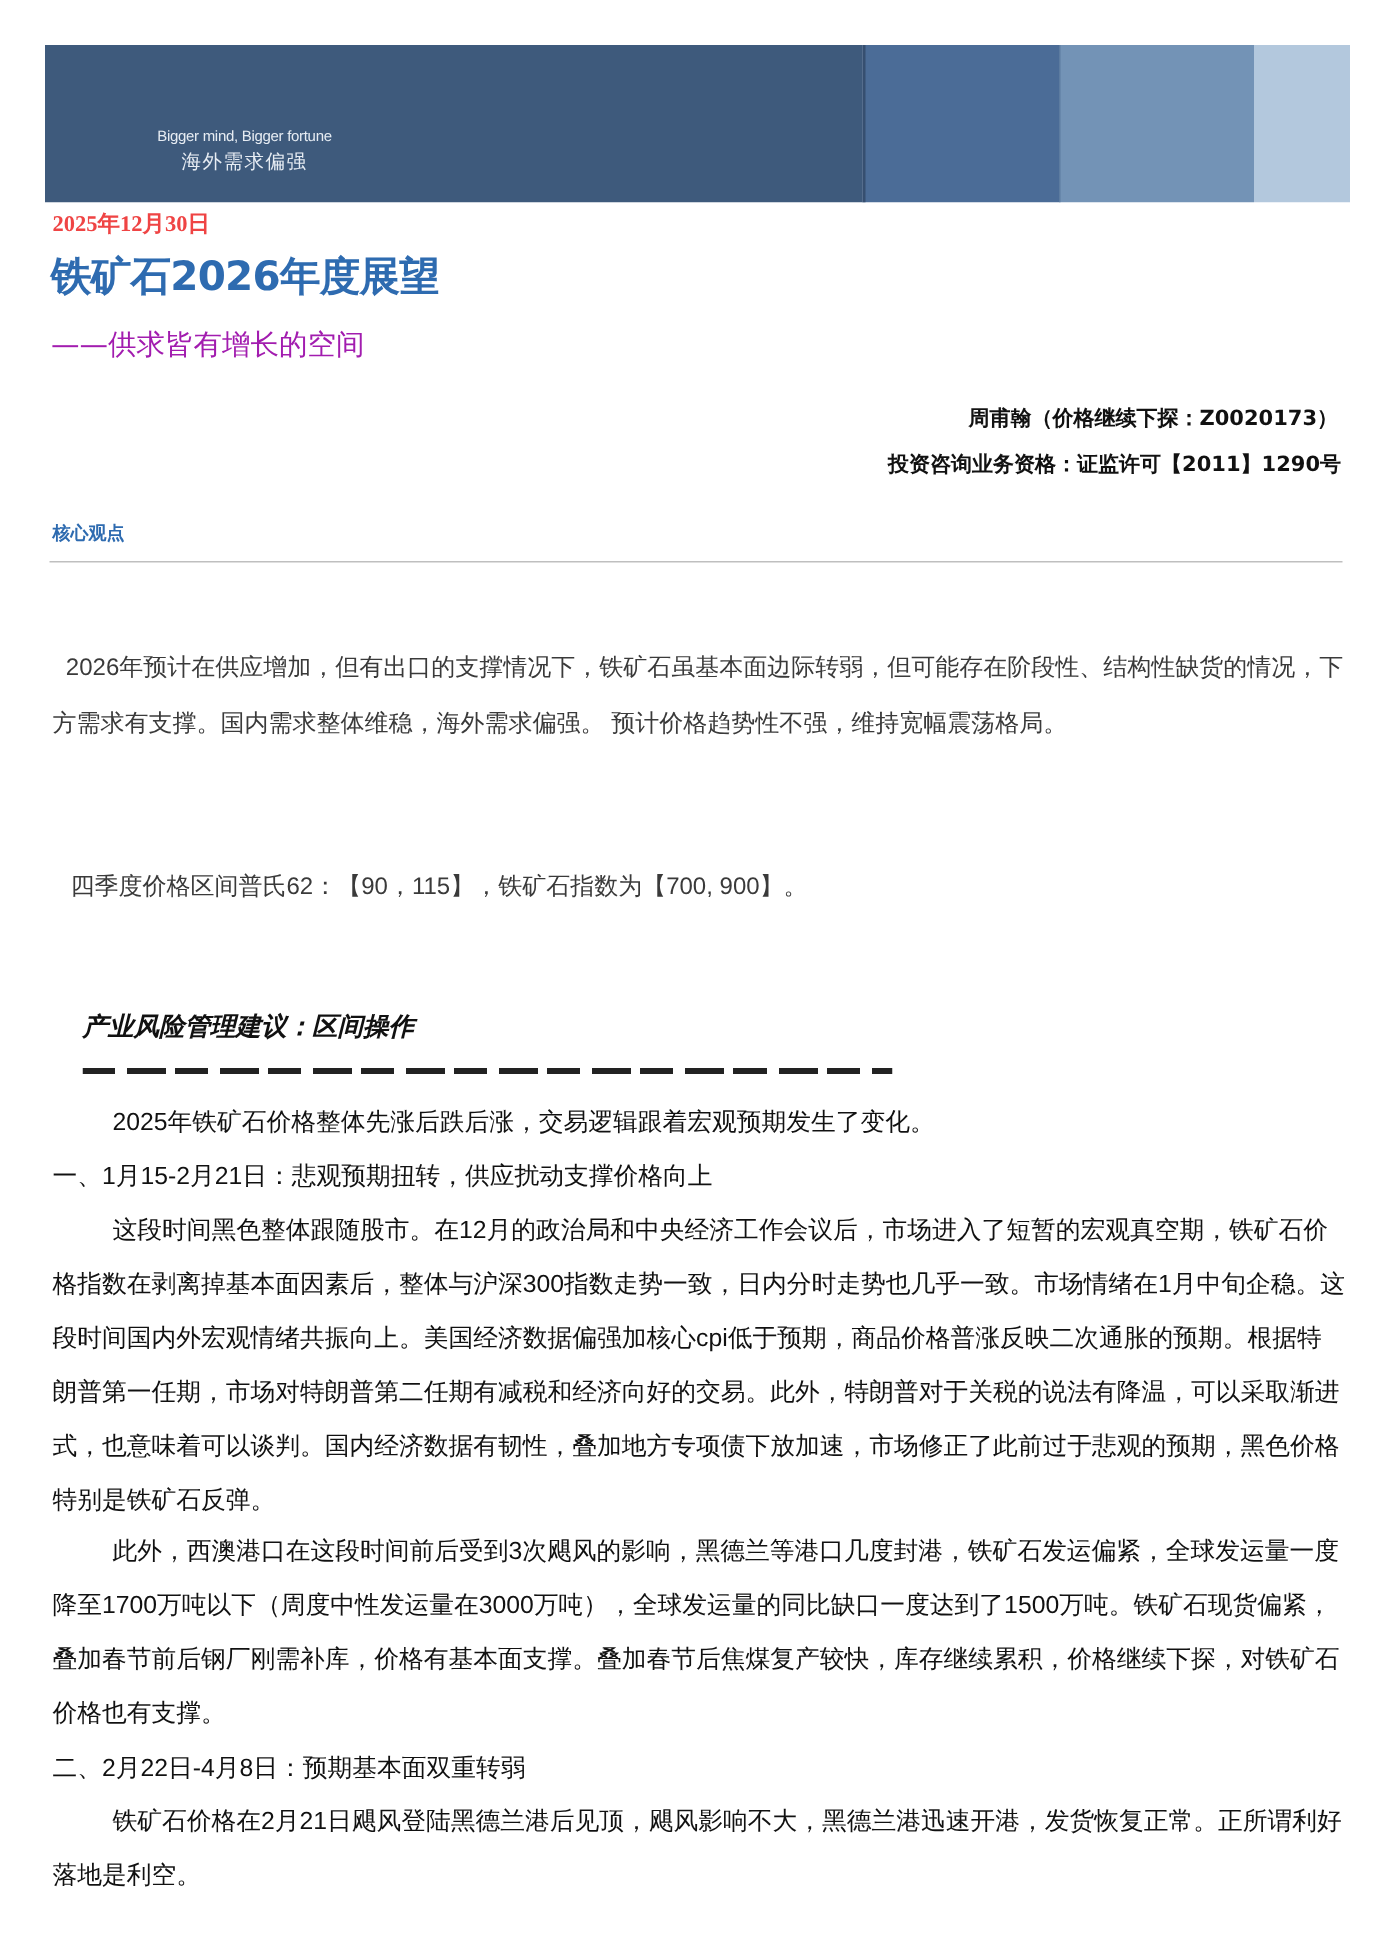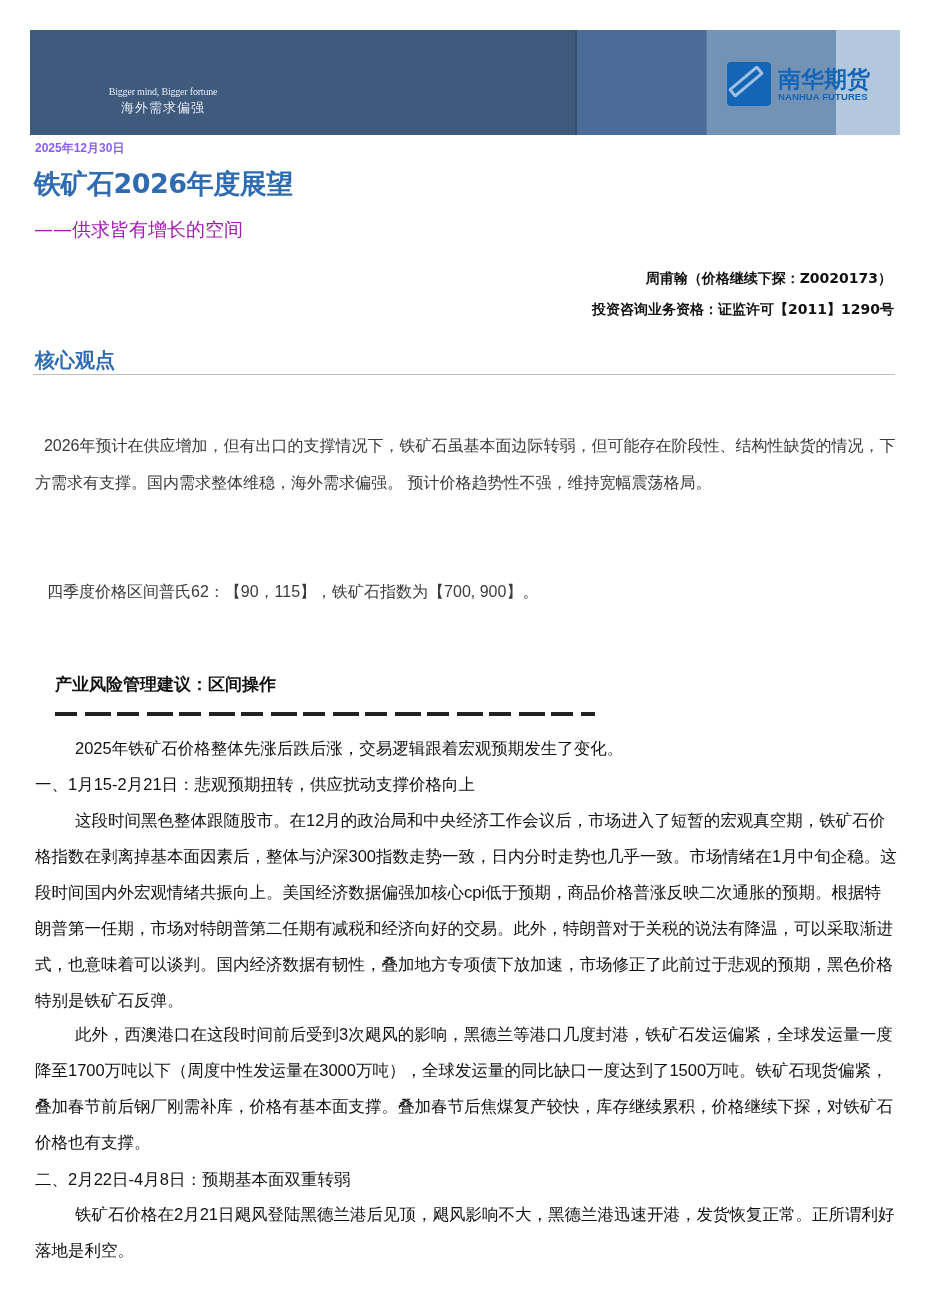--- a/index.html
+++ b/index.html
@@ -6,43 +6,43 @@
     body {
       width: 930px; height: 1303px; background: #ffffff; position: relative; overflow: hidden;
       font-family: "DejaVu Sans", "Liberation Sans", sans-serif; color: #1a1a1a;
     }
     .banner { position: absolute; left: 30px; top: 30px; width: 870px; height: 105px; overflow: hidden; }
     .band-dark { position: absolute; left: 0; top: 0; width: 545px; height: 105px; background: #3e5a7c; }
     .band-mid { position: absolute; left: 545px; top: 0; width: 131px; height: 105px; background: #4b6c97; border-left: 2px solid #364f70; box-sizing: border-box; }
     .band-light { position: absolute; left: 676px; top: 0; width: 130px; height: 105px; background: #7393b6; border-left: 1px solid #5d7ca0; box-sizing: border-box; }
     .band-pale { position: absolute; left: 806px; top: 0; width: 64px; height: 105px; background: #b3c8dd; }
     .slogan { position: absolute; left: 58px; top: 56px; width: 150px; text-align: center; color: #e6ecf3; }
-    .slogan-en { font-family: Liberation Serif, serif; font-size: 10px; letter-spacing: -0.2px; }
+    .slogan-en { font-family: Liberation Sans, sans-serif; font-size: 10px; letter-spacing: -0.2px; }
     .slogan-cn { font-size: 13px; letter-spacing: 1px; margin-top: 2px; }
     .logo { position: absolute; left: 697px; top: 32px; display: flex; align-items: center; }
     .logo-mark { width: 44px; height: 44px; background: #1565b7; border-radius: 4px; position: relative; overflow: hidden; }
     .logo-mark .stripe { position: absolute; width: 38px; height: 11px; border: 3px solid #9fc0e2; border-radius: 2px; left: 0px; top: 14px; transform: rotate(-40deg); box-sizing: border-box; }
     .logo-text { margin-left: 7px; color: #1565b7; }
     .logo-cn { font-size: 23px; font-weight: bold; letter-spacing: 0px; line-height: 24px; }
     .logo-en { font-family: "Liberation Sans", sans-serif; font-size: 9.5px; font-weight: bold; letter-spacing: 0.1px; line-height: 11px; }
 
-    .date { position: absolute; left: 35px; top: 140px; font-size: 12px; font-weight: bold; color: #8b5cf6; font-family: Liberation Sans, sans-serif; }
+    .date { position: absolute; left: 35px; top: 140px; font-size: 15px; font-weight: bold; color: #ef4444; font-family: Liberation Serif, serif; }
     .title { position: absolute; left: 34px; top: 166px; font-size: 27px; font-weight: bold; color: #2e6bb0; letter-spacing: -0.5px; }
     .subtitle { position: absolute; left: 34px; top: 217px; font-size: 19px; font-weight: normal; color: #a21caf; }
     .author { position: absolute; right: 38px; top: 270px; font-size: 14px; font-weight: bold; text-align: right; color: #111; }
     .license { position: absolute; right: 36px; top: 301px; font-size: 14px; font-weight: bold; color: #111; }
 
-    .section-head { position: absolute; left: 35px; top: 347px; font-size: 20px; font-weight: bold; color: #2e6bb0; text-align: right; }
+    .section-head { position: absolute; left: 35px; top: 347px; font-size: 12px; font-weight: bold; color: #2e6bb0; text-align: right; }
     .section-rule { position: absolute; left: 33px; top: 374px; width: 862px; height: 1px; background: #bfbfbf; }
 
     .body-text { font-family: "Liberation Sans", sans-serif; color: #333; font-size: 16px; }
     .core-para { position: absolute; left: 35px; top: 428px; width: 862px; line-height: 36.5px; color: #3a3a3a; }
     .core-range { position: absolute; left: 47px; top: 580px; line-height: 24px; color: #3a3a3a; }
 
-    .risk-head { position: absolute; left: 55px; top: 673px; font-size: 17px; font-weight: bold; color: #111; }
+    .risk-head { position: absolute; left: 55px; top: 673px; font-size: 17px; font-weight: bold; color: #111; font-style: italic; }
     .clipped-line { position: absolute; left: 55px; top: 712px; width: 540px; height: 4px; overflow: hidden; }
     .clipped-line span { display: block; height: 4px; background: repeating-linear-gradient(90deg, #222 0 22px, transparent 22px 30px, #222 30px 56px, transparent 56px 62px); }
 
     .main-para { position: absolute; left: 35px; width: 862px; color: #111; line-height: 36px; font-size: 16.5px; }
     .indent { text-indent: 40px; }
     .p1 { top: 730px; }
     .h1 { top: 766px; }
     .p2 { top: 802px; }
     .p3 { top: 1016px; }
     .h2 { top: 1161px; }
@@ -52,29 +52,20 @@
 <body>
 
 <div class="banner">
   <div class="band-dark"></div>
   <div class="band-mid"></div>
   <div class="band-light"></div>
   <div class="band-pale"></div>
   <div class="slogan">
     <div class="slogan-en">Bigger mind, Bigger fortune</div>
     <div class="slogan-cn">海外需求偏强</div>
-  </div>
-  <div class="logo">
-    <div class="logo-mark">
-      <div class="stripe"></div>
-    </div>
-    <div class="logo-text">
-      <div class="logo-cn">南华期货</div>
-      <div class="logo-en">NANHUA FUTURES</div>
-    </div>
   </div>
 </div>
 
 <div class="date">2025年12月30日</div>
 <div class="title">铁矿石2026年度展望</div>
 <div class="subtitle">——供求皆有增长的空间</div>
 <div class="author">周甫翰（价格继续下探：Z0020173）</div>
 <div class="license">投资咨询业务资格：证监许可【2011】1290号</div>
 
 <div class="section-head">核心观点</div>

